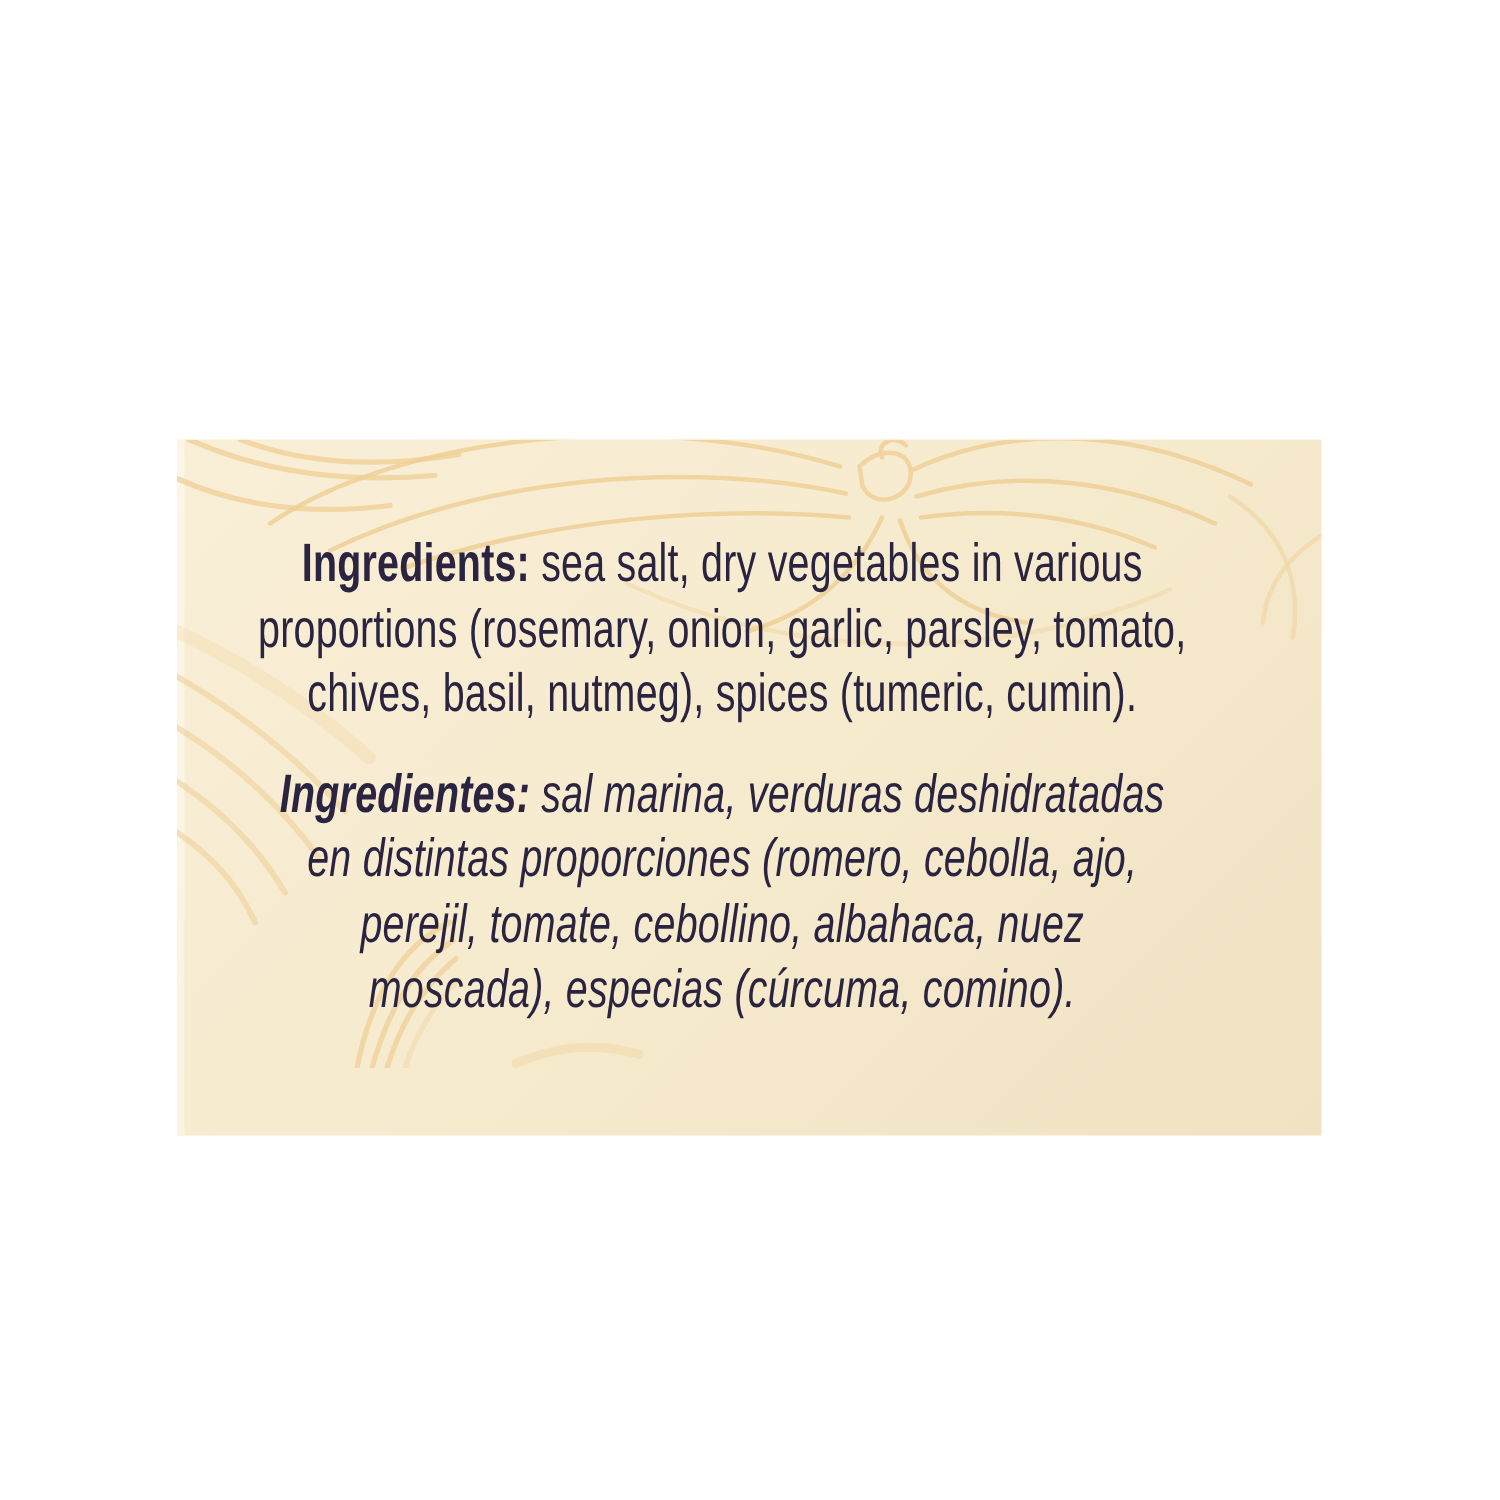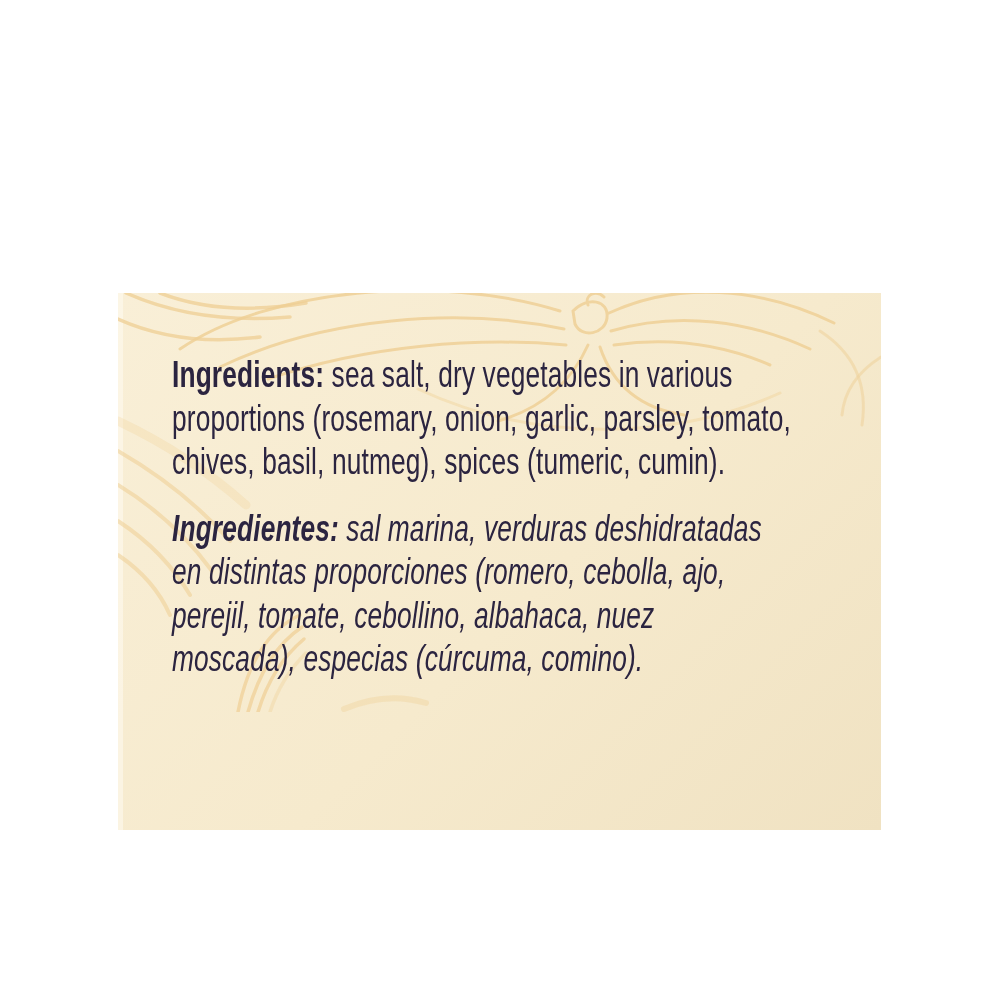--- a/index.html
+++ b/index.html
@@ -13,23 +13,24 @@
     height: 1000px;
     background: #ffffff;
     overflow: hidden;
     font-family: "Liberation Sans", sans-serif;
   }
   .label-panel {
     position: absolute;
     left: 118px;
     top: 293px;
     width: 763px;
-    height: 537px;
+    height: 464px;
     background: linear-gradient(135deg, #f9efd7 0%, #f6eacd 55%, #f0e2c2 100%);
     overflow: hidden;
+    text-align: center;
   }
   .label-panel::before {
     content: "";
     position: absolute;
     left: 0; top: 0; bottom: 0;
     width: 5px;
     background: rgba(255, 252, 243, 0.55);
   }
   .floral-art {
     position: absolute;

